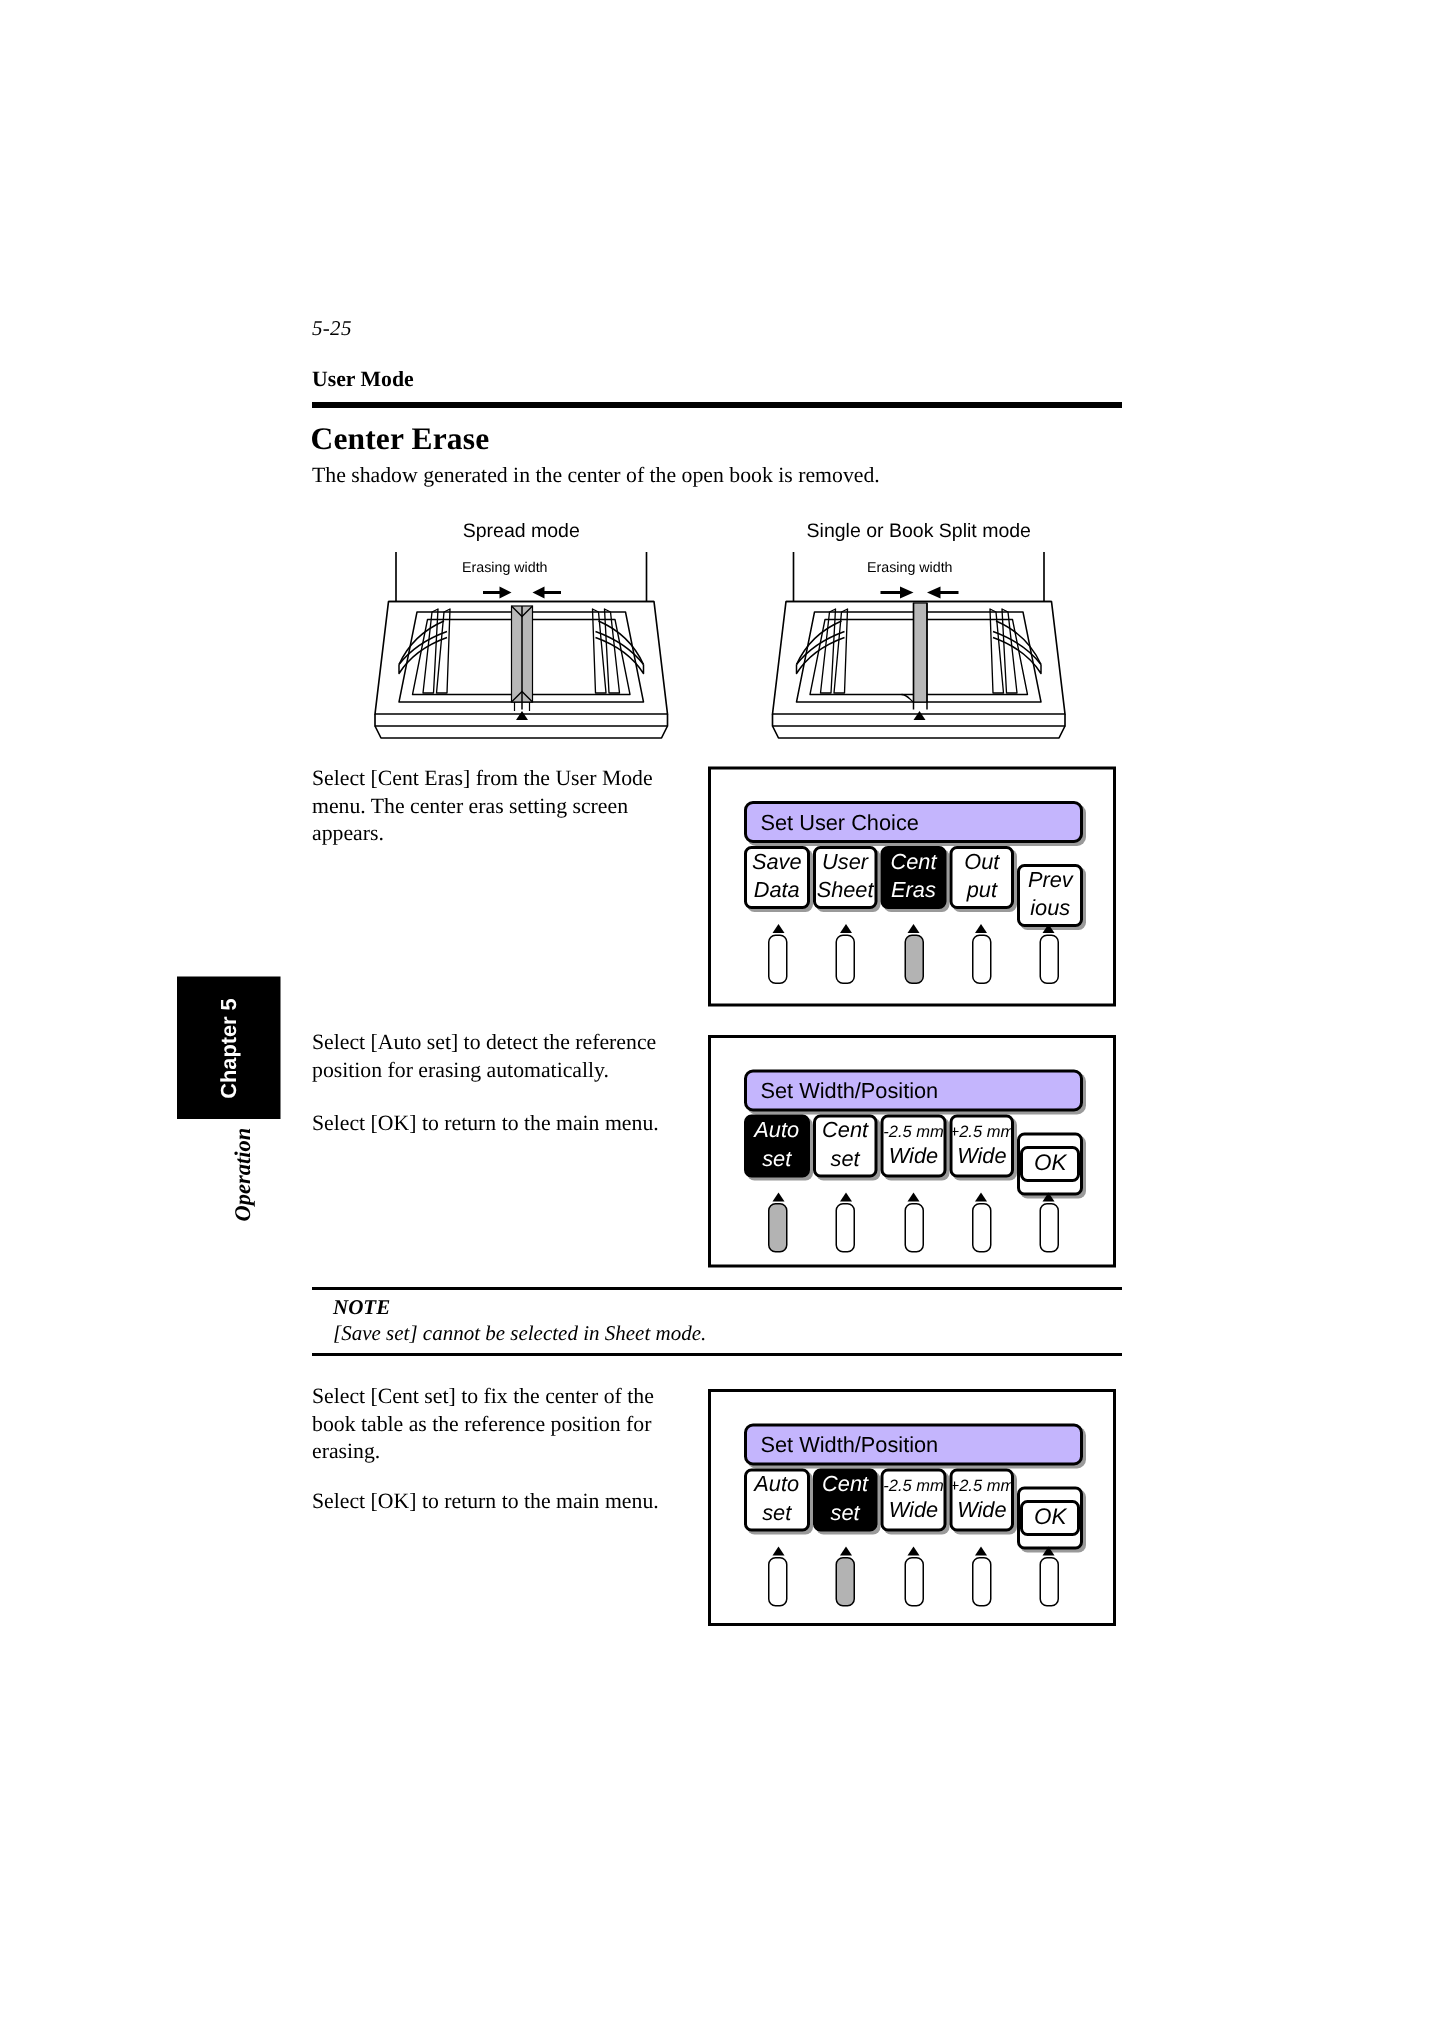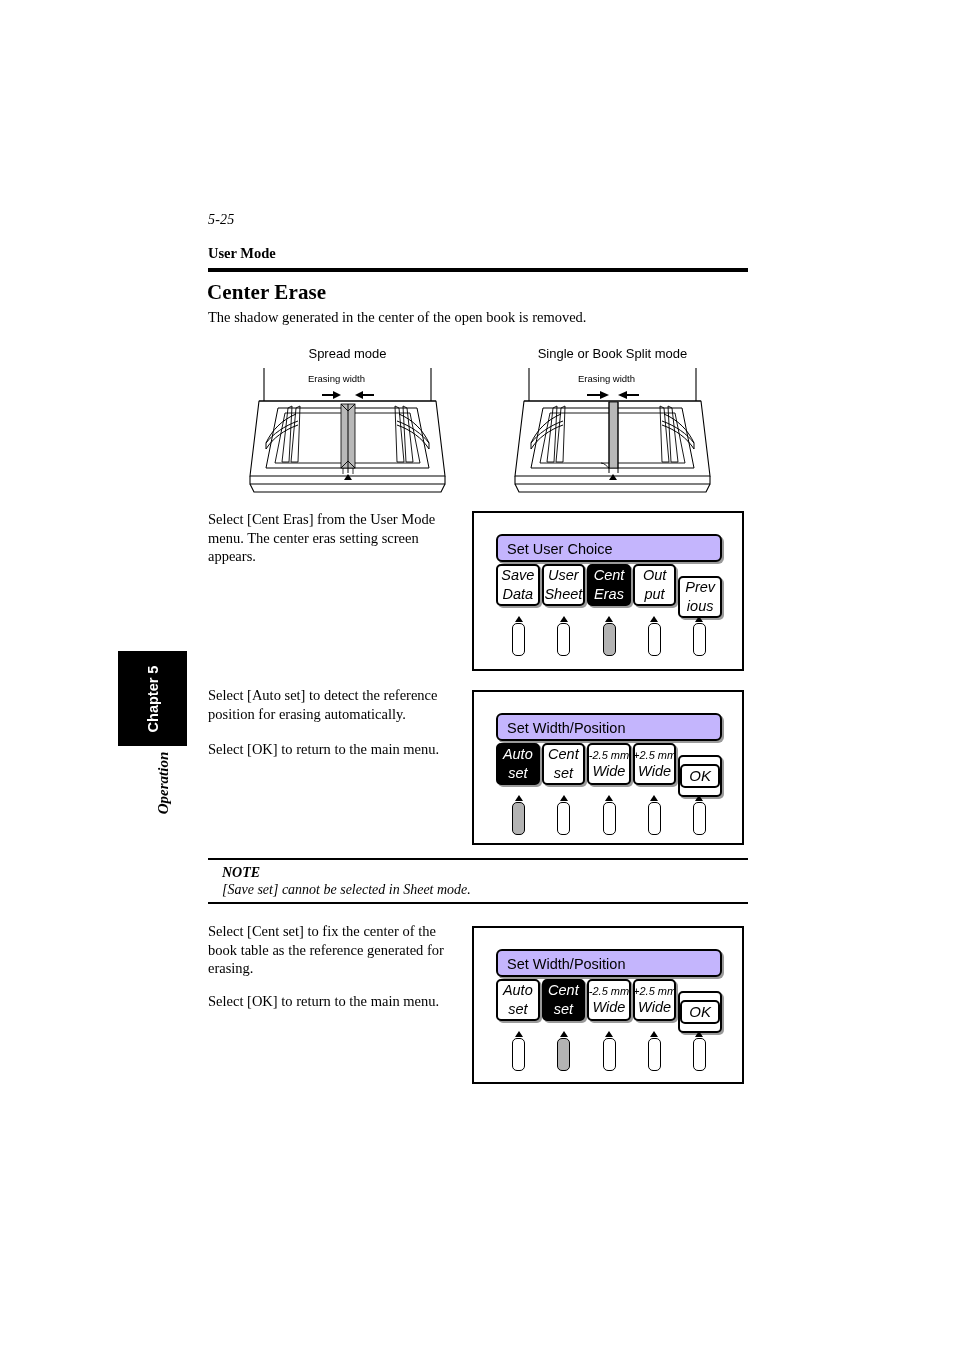--- a/index.html
+++ b/index.html
@@ -365,21 +365,21 @@
     </g>
     <polygon points="96,27 87,23 87,31" fill="#000"></polygon>
     <polygon points="105,27 114,23 114,31" fill="#000"></polygon>
     <polygon points="100,106 96,112 104,112" fill="#000"></polygon>
   </svg>
   <div class="erase-label" id="erase-label-right">Erasing width</div>
 
   <div class="para" id="para-cent-eras">Select [Cent Eras] from the User Mode menu. The center eras setting screen appears.</div>
   <div class="para" id="para-auto-set">Select [Auto set] to detect the reference position for erasing automatically.</div>
   <div class="para" id="para-auto-ok">Select [OK] to return to the main menu.</div>
-  <div class="para" id="para-cent-set">Select [Cent set] to fix the center of the book table as the reference generated for erasing.</div>
+  <div class="para" id="para-cent-set">Select [Cent set] to fix the center of the book table as the reference position for erasing.</div>
   <div class="para" id="para-cent-ok">Select [OK] to return to the main menu.</div>
 
   <div id="note-block">
     <div id="note-rule-top"></div>
     <div id="note-body">
       <div id="note-label">NOTE</div>
       <div id="note-text">[Save set] cannot be selected in Sheet mode.</div>
     </div>
     <div id="note-rule-bottom"></div>
   </div>

